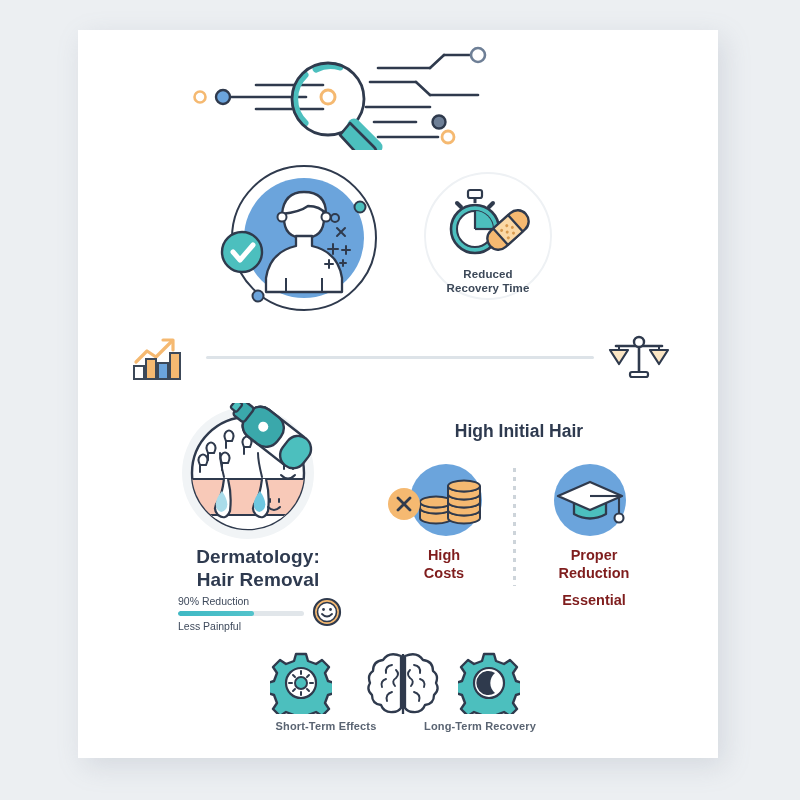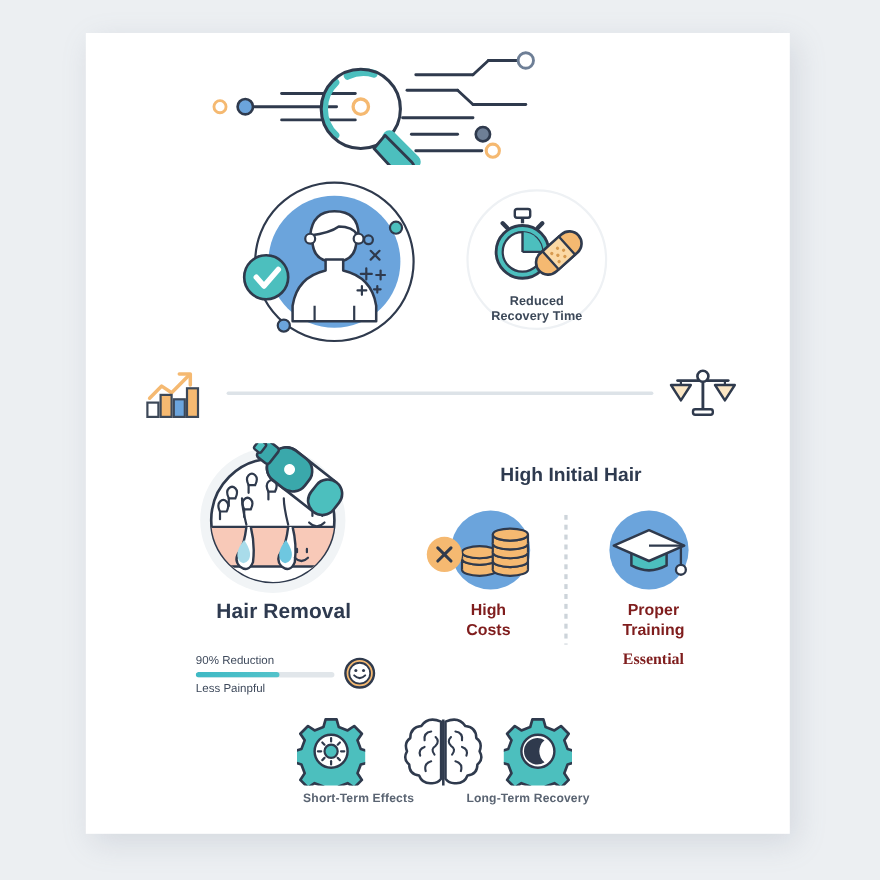--- a/index.html
+++ b/index.html
@@ -123,21 +123,21 @@
     width: 3px; height: 118px;
     background-image: linear-gradient(#cdd4da 48%, rgba(0,0,0,0) 0%);
     background-size: 3px 9px;
     background-repeat: repeat-y;
   }
   .cost-col { position: absolute; top: 42px; width: 120px; }
   #cost-col-left { left: 10px; }
   #cost-col-right { left: 160px; }
   .cost-circle-wrap { position: relative; width: 120px; height: 76px; }
   .cost-cap { margin-top: 8px; }
-  .cost-sub { margin-top: 9px; font-family: Liberation Serif, serif; }
+  .cost-sub { margin-top: 9px; }
 
   
   #effects-block { left: 258px; top: 652px; width: 290px; height: 92px; }
   #eff-left-label { position: absolute; left: 0px; top: 68px; width: 136px; }
   #eff-right-label { position: absolute; left: 154px; top: 68px; width: 136px; }
 </style>
 </head>
 <body>
 
 <div id="stage">
@@ -335,20 +335,21 @@
         <rect x="60" y="16" width="72" height="34" rx="14" fill="#ffffff" stroke="#2f3a4d" stroke-width="2.4"></rect>
         <rect x="60" y="16" width="40" height="34" rx="14" fill="#3aa8ab" stroke="#2f3a4d" stroke-width="2.4"></rect>
         <rect x="108" y="16" width="26" height="34" rx="13" fill="#4cbfbe" stroke="#2f3a4d" stroke-width="2.4"></rect>
         <circle cx="80" cy="33" r="5" fill="#ffffff"></circle>
         <rect x="48" y="24" width="14" height="18" rx="3" fill="#3aa8ab" stroke="#2f3a4d" stroke-width="2.4"></rect>
         <rect x="42" y="28" width="8" height="10" rx="2" fill="#4cbfbe" stroke="#2f3a4d" stroke-width="2.2"></rect>
       </g>
     </svg>
 
     <div id="derm-title" class="cap-lg ctr-text">
+      <div>Dermatology:</div>
       <div>Hair Removal</div>
     </div>
 
     <div id="progress-group">
       <div id="progress-label">90% Reduction</div>
       <div id="progress-track">
         <div id="progress-fill" style="width: 60%;"></div>
       </div>
       <div id="progress-sub">Less Painpful</div>
 
@@ -409,21 +410,21 @@
           <circle cx="56" cy="38" r="36" fill="#6ba4dc"></circle>
           <path d="M 40 38 l 0 14 q 16 9 32 0 l 0 -14 Z" fill="#4cbfbe" stroke="#2f3a4d" stroke-width="2.3" stroke-linejoin="round"></path>
           <path d="M 56 20 L 88 34 L 56 48 L 24 34 Z" fill="#ffffff" stroke="#2f3a4d" stroke-width="2.3" stroke-linejoin="round"></path>
           <path d="M 56 34 L 88 34" stroke="#2f3a4d" stroke-width="2.1"></path>
           <path d="M 85 34 l 0 18" fill="none" stroke="#2f3a4d" stroke-width="2.1"></path>
           <circle cx="85" cy="56" r="4.5" fill="#ffffff" stroke="#2f3a4d" stroke-width="2.1"></circle>
         </svg>
       </div>
       <div class="cap-md ctr-text cost-cap">
         <div>Proper</div>
-        <div>Training</div>
+        <div>Reduction</div>
       </div>
       <div class="cap-md ctr-text cost-sub">Essential</div>
     </div>
   </div>
 
   <div class="abs" id="effects-block">
 
     <svg class="abs" style="left:12px;top:0;" width="62" height="62" viewBox="0 0 62 62">
       <path d="M 26 2 h 10 l 2 7 l 8 3 l 6 -4 l 7 7 l -4 6 l 3 8 l 7 2 v 10 l -7 2 l -3 8 l 4 6 l -7 7 l -6 -4 l -8 3 l -2 7 h -10 l -2 -7 l -8 -3 l -6 4 l -7 -7 l 4 -6 l -3 -8 l -7 -2 v -10 l 7 -2 l 3 -8 l -4 -6 l 7 -7 l 6 4 l 8 -3 Z" fill="#4cbfbe" stroke="#2f3a4d" stroke-width="2.4" stroke-linejoin="round"></path>
       <circle cx="31" cy="31" r="15" fill="#ffffff" stroke="#2f3a4d" stroke-width="2.2"></circle>

